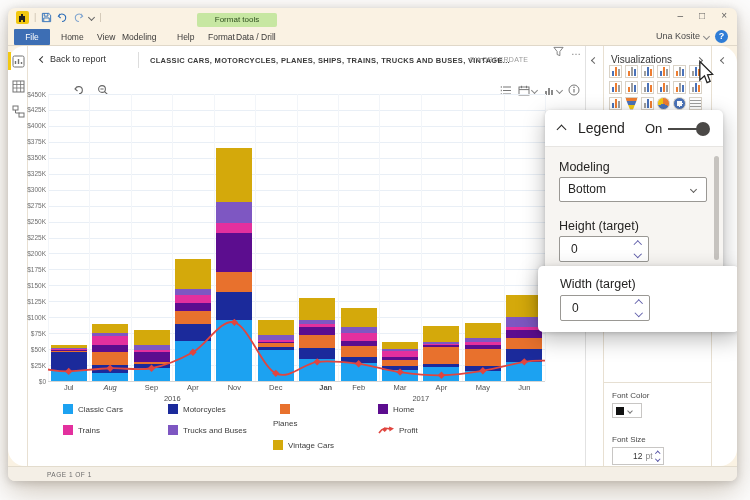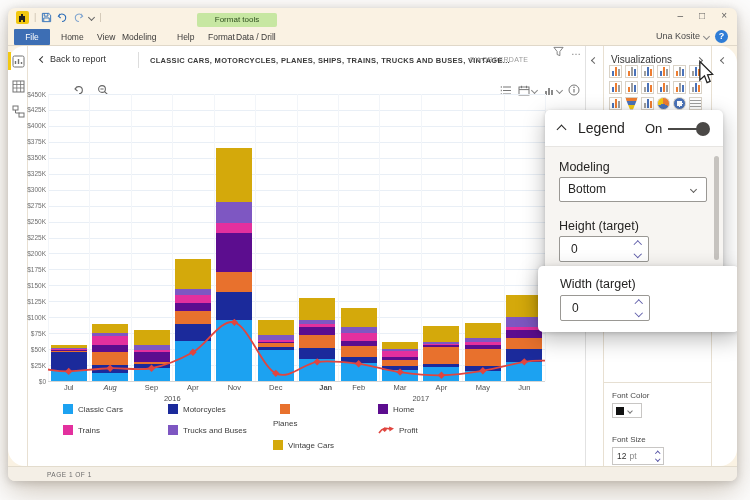--- a/index.html
+++ b/index.html
@@ -72,21 +72,21 @@
   .viz-expand{position:absolute;left:93px;top:12px;color:#666;}
   #vizgrid{position:absolute;left:5px;top:19px;width:96px;display:grid;grid-template-columns:repeat(6,15px);grid-auto-rows:15px;gap:1px;}
   .viz-icon{width:13px;height:13px;background:#fff;border:1px solid #d9d2c6;display:flex;align-items:flex-end;justify-content:center;gap:1px;padding:1.5px;}
   .viz-icon i{display:block;width:2.5px;background:#4a72b8;}
   .viz-icon.pie,.viz-icon.donut,.viz-icon.funnel,.viz-icon.table{align-items:center;padding:0;}
   .pane-sec{position:absolute;left:0px;top:336px;width:107px;border-top:1px solid #e6dfd2;height:84px;}
   .small-label{position:absolute;left:8px;font-size:8px;color:#4a4a4a;}
   .swatch-box{position:absolute;left:8px;width:30px;height:15px;background:#fff;border:1px solid #c8c6c4;display:flex;align-items:center;gap:4px;padding:0 3px;}
   .swatch-black{width:8px;height:8px;background:#111;}
   .fontsize-box{position:absolute;left:8px;width:52px;height:18px;background:#fff;border:1px solid #c8c6c4;
-    display:flex;align-items:center;gap:3px;padding:0 4px;font-size:8.5px;color:#333;}
+    display:flex;align-items:center;gap:3px;padding:0 20px;font-size:8.5px;color:#333;}
   
   #fieldsstrip{position:absolute;left:704px;top:0;width:25px;height:420px;}
   
   .card{position:absolute;background:#fff;border-radius:5px;box-shadow:0 7px 22px rgba(0,0,0,.28),0 1px 4px rgba(0,0,0,.15);z-index:100;}
   #card-legend{left:537px;top:102px;width:178px;height:196px;}
   #card-width{left:530px;top:258px;width:201px;height:66px;z-index:101;}
   #card-marker{left:537px;top:324px;width:178px;height:60px;z-index:101;}
   .card-header{position:relative;height:36px;}
   .card-header .title{position:absolute;left:33px;top:10px;font-size:14px;color:#252423;}
   .hdr-chev{position:absolute;left:13px;top:16px;width:7px;height:7px;border-right:1.6px solid #252423;border-bottom:1.6px solid #252423;transform:rotate(-135deg);}

